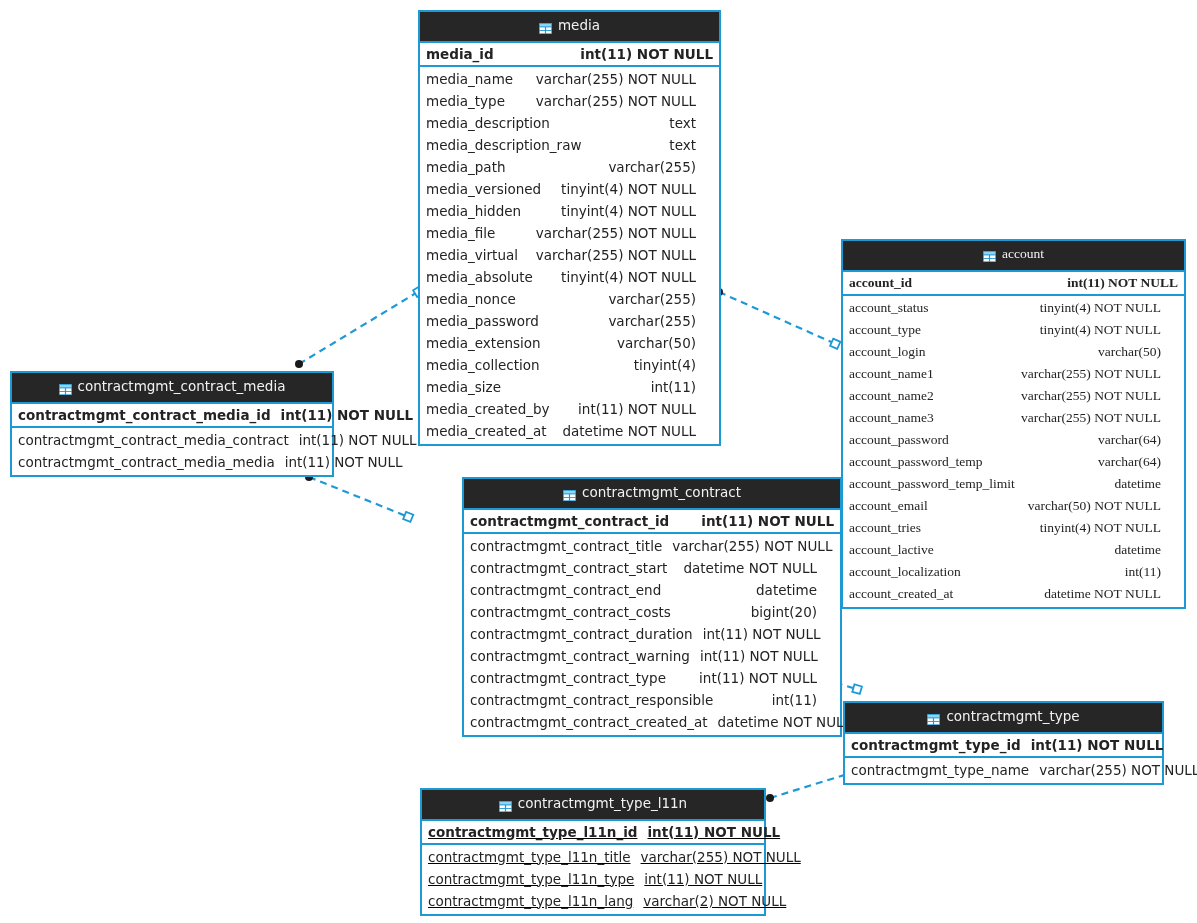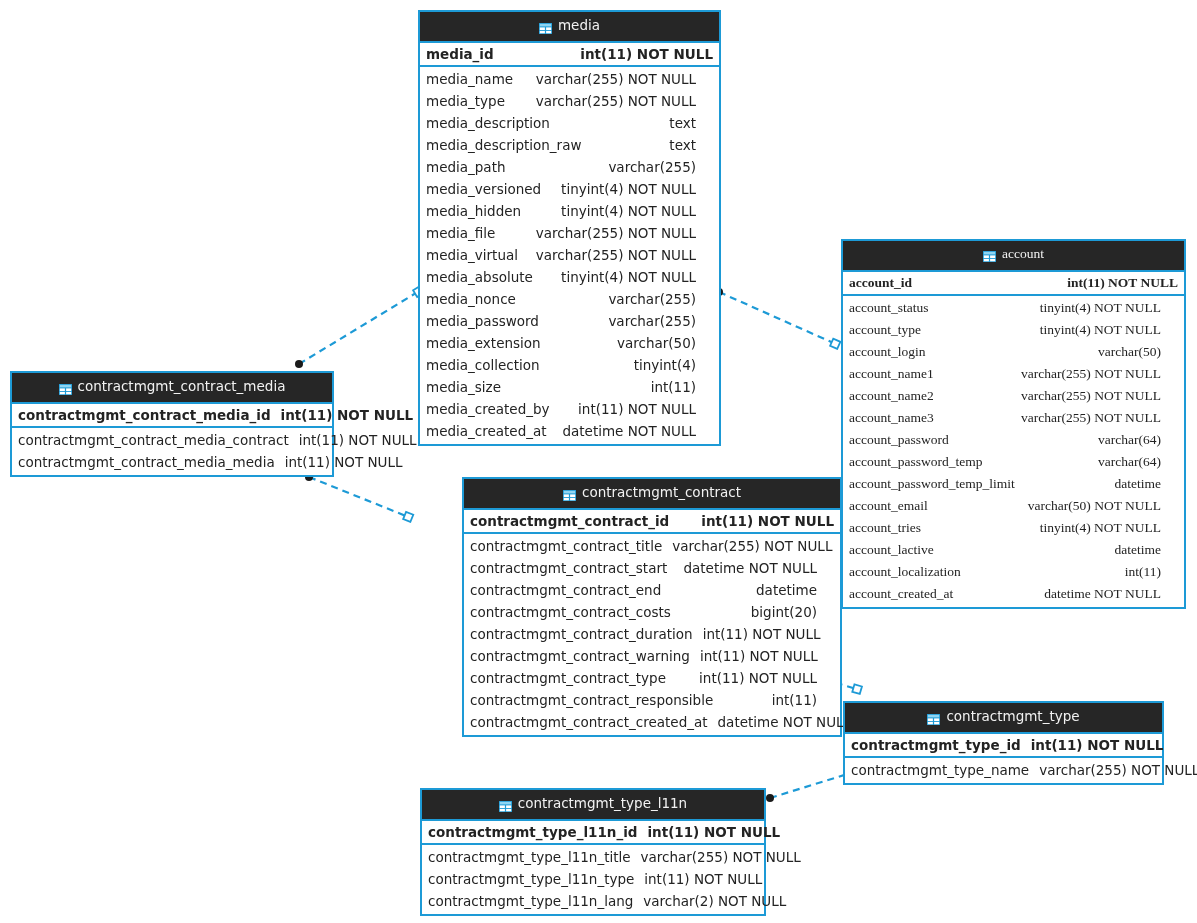--- a/index.html
+++ b/index.html
@@ -387,21 +387,21 @@
           <span class="fname">contractmgmt_type_id</span>
           <span class="ftype">int(11) NOT NULL</span>
         </div>
         <div class="fields">
           <div class="row">
             <span class="fname">contractmgmt_type_name</span>
             <span class="ftype">varchar(255) NOT NULL</span>
           </div>
         </div>
       </div>
-      <div class="entity" id="ent-type_l11n" style="left: 420px; top: 788px; width: 346px;">
+      <div class="entity" id="ent-type_l11n" style="left: 420px; top: 788px; width: 346px; text-decoration: underline;">
         <div class="entity-header"><span class="hdr-inner">
             <span class="tbl-icon"><svg viewBox="0 0 13 11" width="13" height="11" aria-hidden="true">
                 <rect x="0" y="0" width="13" height="11" fill="#1d9ad6"></rect>
                 <rect x="0.8" y="0.8" width="11.4" height="2.6" fill="#8fd4f2"></rect>
                 <rect x="0.8" y="4.4" width="5.1" height="2.6" fill="#ffffff"></rect>
                 <rect x="7.1" y="4.4" width="5.1" height="2.6" fill="#ffffff"></rect>
                 <rect x="0.8" y="7.9" width="5.1" height="2.4" fill="#ffffff"></rect>
                 <rect x="7.1" y="7.9" width="5.1" height="2.4" fill="#ffffff"></rect>
               </svg></span>
             <span>contractmgmt_type_l11n</span>

